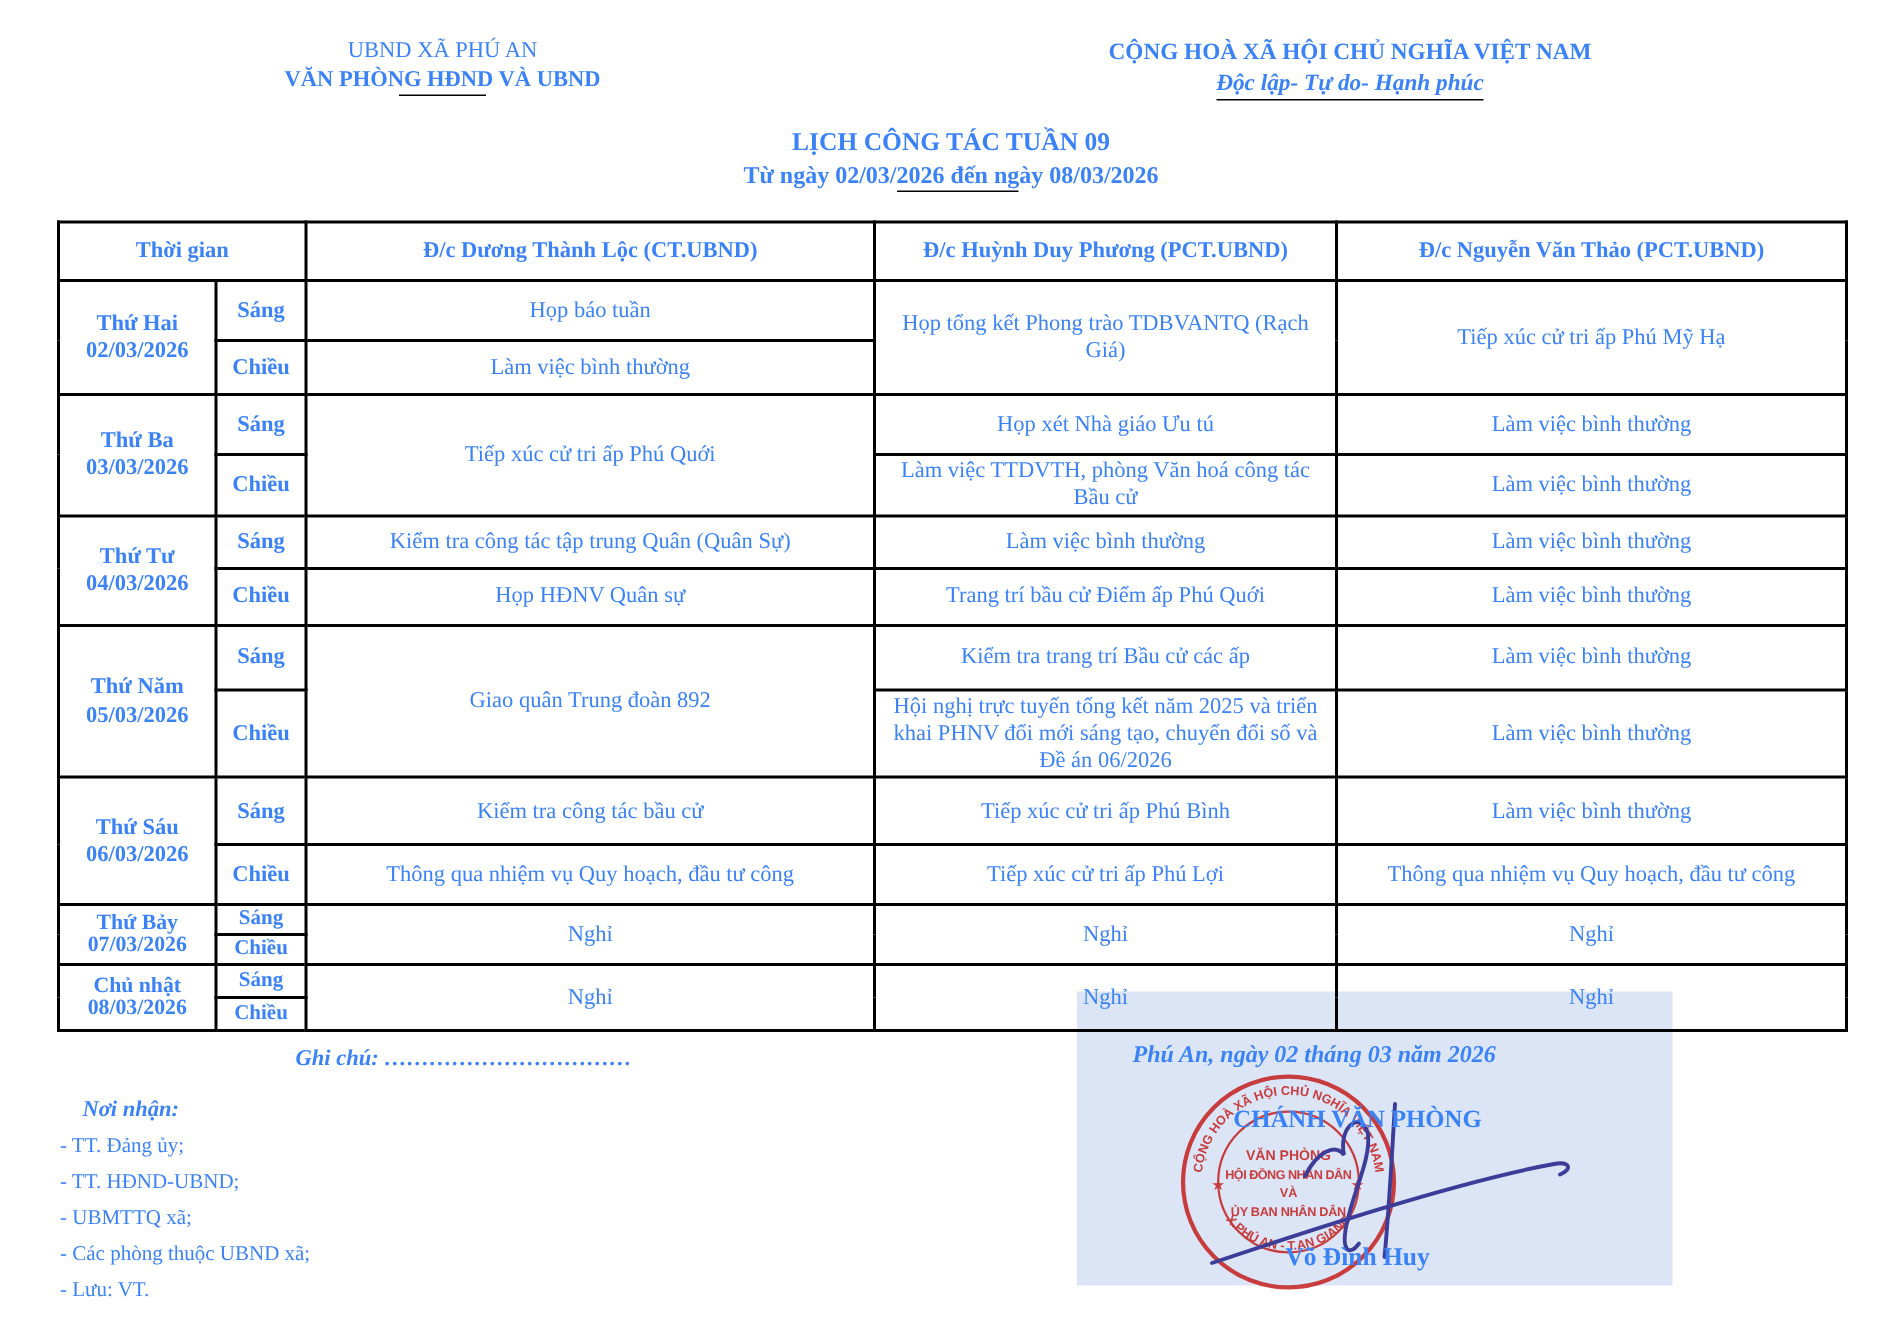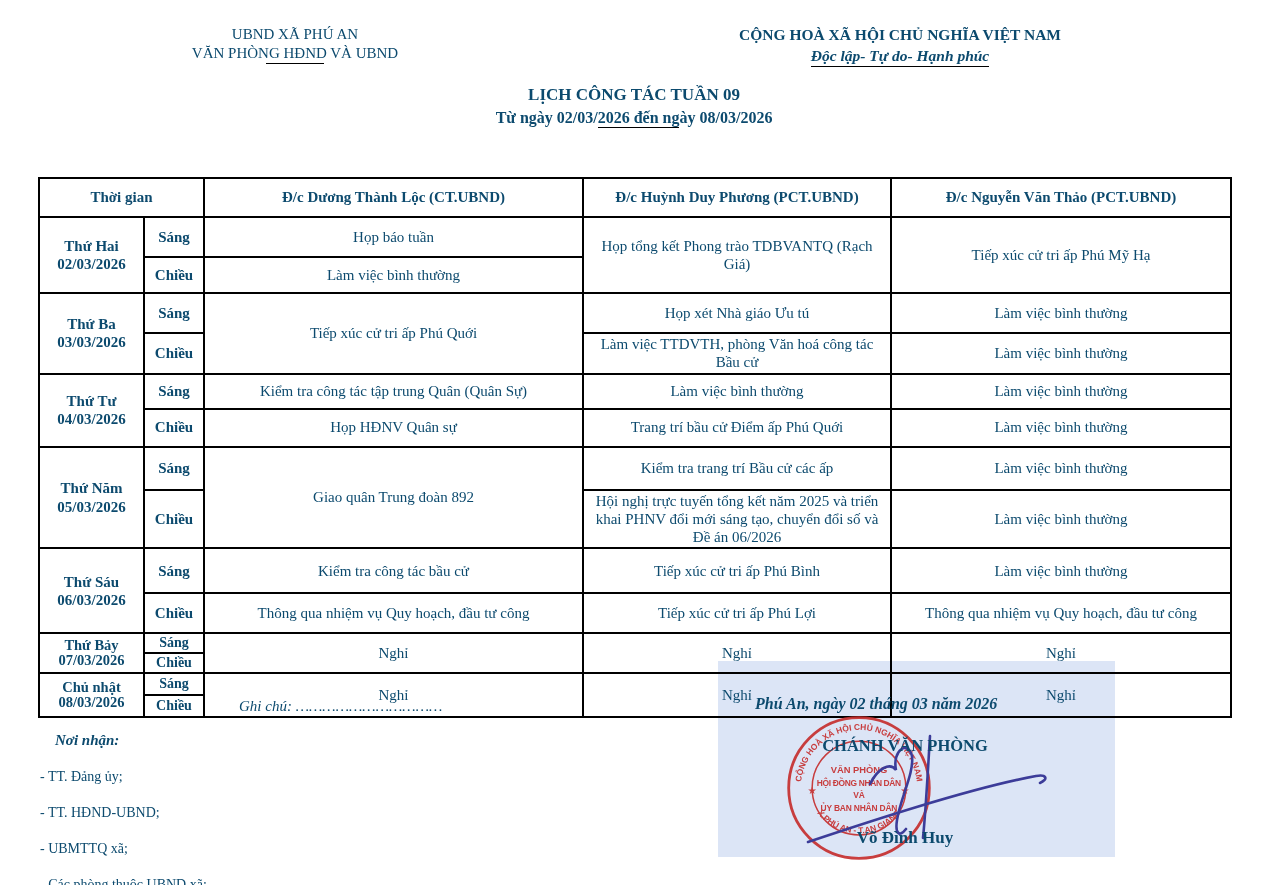--- a/index.html
+++ b/index.html
@@ -1,55 +1,55 @@
 <!DOCTYPE html>
 <html><head>
 <meta charset="utf-8">
 <style>
   html,body { margin:0; padding:0; background:#fff; }
   .page { position:relative; width:1268px; height:885px; background:#ffffff;
-          font-family:"Liberation Serif", serif; color:#0c4a6e; overflow:hidden; }
+          font-family:"Liberation Serif", serif; color:#3b82f6; overflow:hidden; }
 
   
   .org-block { position:absolute; left:145px; top:26px; width:300px; text-align:center; }
   .org-line1 { font-size:15px; }
-  .org-line2 { font-size:15px; font-weight:normal; margin-top:2px; }
+  .org-line2 { font-size:15px; font-weight:bold; margin-top:2px; }
   .org-rule  { width:58px; border-top:1.5px solid #000; margin:1px auto 0; }
   .nat-block { position:absolute; left:695px; top:26px; width:410px; text-align:center; }
   .nat-line1 { font-size:15.5px; font-weight:bold; }
   .nat-line2 { font-size:15.5px; font-weight:bold; margin-top:3px; }
   .nat-line2 span { display:inline-block; border-bottom:1.5px solid #000; padding-bottom:1px;font-style:italic; }
 
   
   .title-block { position:absolute; left:0; top:85px; width:1268px; text-align:center; }
   .title-l1 { font-size:17px; font-weight:bold; }
   .title-l2 { font-size:16px; font-weight:bold; margin-top:4px; }
   .title-l2 .u { border-bottom:1.5px solid #000; padding-bottom:1px; }
 
   
   .highlight { position:absolute; left:718px; top:661px; width:397px; height:196px;
                background:#dce5f6; z-index:0; }
 
   
   table.sched { position:absolute; left:38px; top:147px; width:1192px; z-index:1;
-                border-collapse:collapse; table-layout:fixed; background:transparent;margin-top:30px; }
+                border-collapse:collapse; table-layout:fixed; background:transparent; }
   table.sched td { border:2px solid #000; text-align:center; vertical-align:middle;
                    font-size:15px; line-height:1.22; padding:1px 6px; background:transparent; }
   td.day-cell  { font-weight:bold; }
   td.sess-cell { font-weight:bold; }
   td.head-cell { font-weight:bold; font-size:14.5px; }
   tr.compact td { line-height:1.05; padding:0 6px; }
   tr.compact td.sess-cell { font-size:14px; }
   tr.compact td.day-cell  { font-size:14.5px; }
 
   
-  .ghi-chu { position:absolute; left:197px; top:698px; font-size:15px; font-weight:normal; font-style:italic; z-index:2;margin-left:42px; }
+  .ghi-chu { position:absolute; left:197px; top:698px; font-size:15px; font-weight:bold; font-style:italic; z-index:2; }
   .noi-nhan { position:absolute; left:40px; top:732px; z-index:2; }
   .noi-nhan .nn-title { font-size:15px; font-weight:bold; font-style:italic; padding-left:15px; }
-  .noi-nhan .nn-item  { font-size:14px; margin-top:20px; }
+  .noi-nhan .nn-item  { font-size:14px; margin-top:8px; }
 
   .place-date { position:absolute; left:755px; top:695px; width:300px; text-align:left;
                 font-size:16px; font-weight:bold; font-style:italic; z-index:3; }
   .sign-title { position:absolute; left:755px; top:716px; width:300px; text-align:center;
                 font-size:16.5px; font-weight:bold; z-index:4;margin-top:20px; }
   .sign-name  { position:absolute; left:785px; top:812px; width:240px; text-align:center;
                 font-size:17px; font-weight:bold; z-index:4;margin-top:16px; }
   .stamp-svg  { position:absolute; left:781px; top:713px; z-index:2; opacity:0.92; }
   .sig-svg    { position:absolute; left:800px; top:726px; z-index:3; }
 </style>

